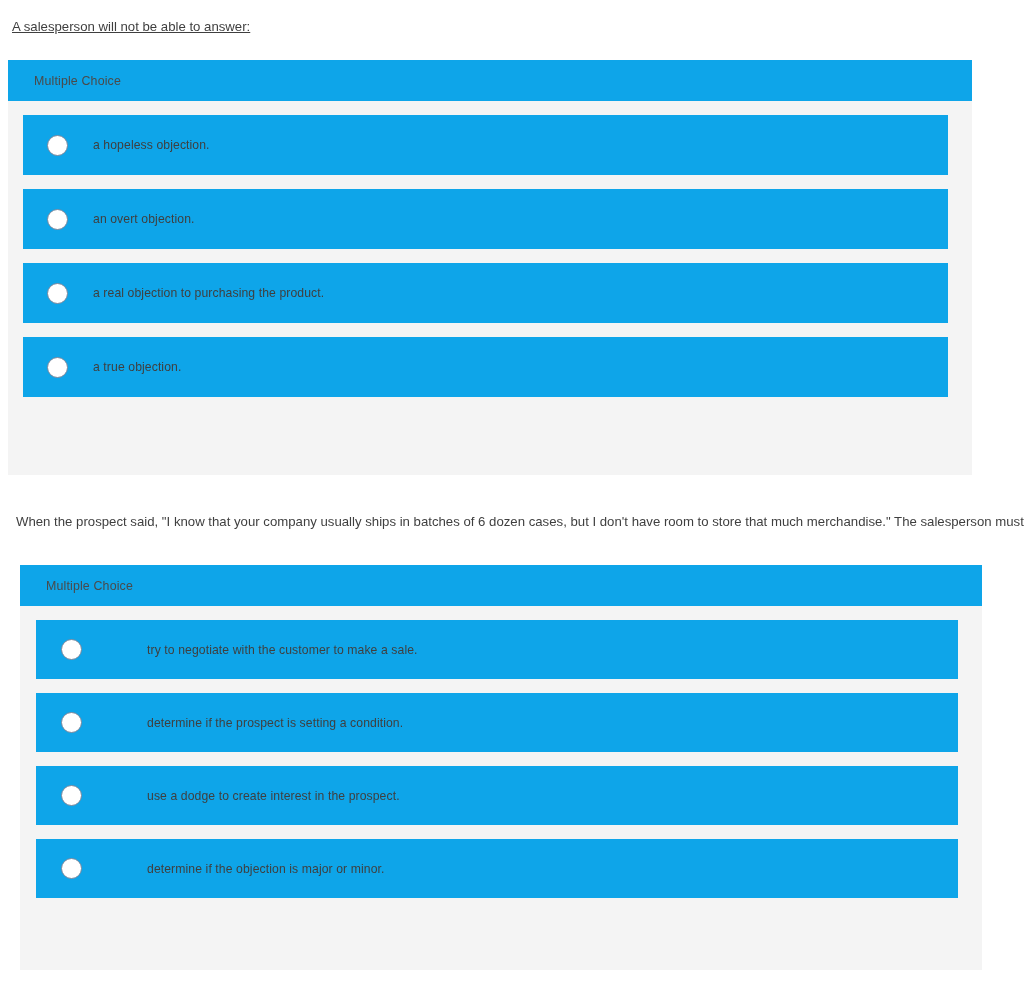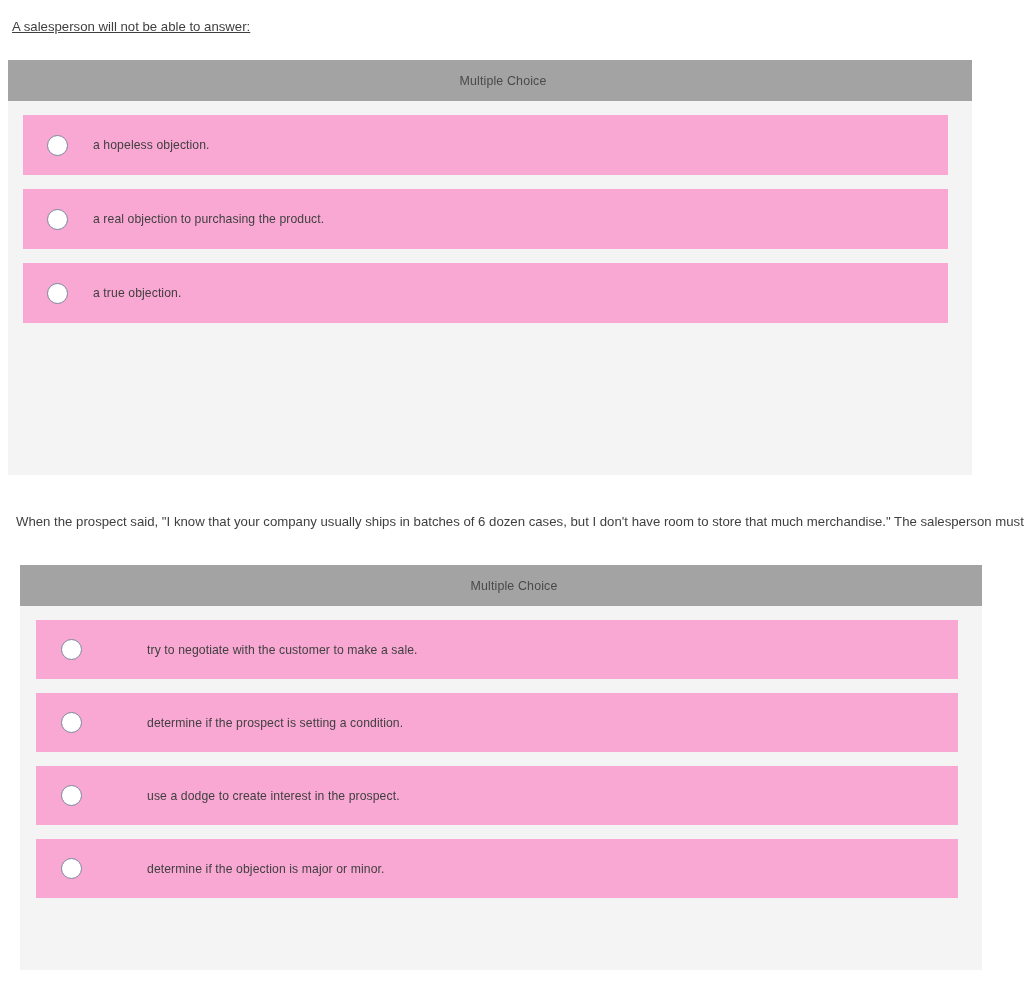--- a/index.html
+++ b/index.html
@@ -51,41 +51,40 @@
   }
   #card-2 {
     left: 20px;
     top: 565px;
     width: 962px;
     height: 405px;
   }
 
   .mc-card-header {
     height: 41px;
-    background: #a3a3a3;
+    background: #0ea5e9;
     display: flex;
     align-items: center;
-    justify-content: center;
   }
   #card-1 .mc-card-header { padding-left: 26px; }
   #card-2 .mc-card-header { padding-left: 26px; }
 
   .mc-card-header-label {
     font-size: 12.4px;
     color: #4a4a4a;
     letter-spacing: 0.15px;
   }
 
   .mc-options {
     padding: 0;
   }
 
   
   .mc-option {
-    background: #f9a8d4;
+    background: #0ea5e9;
     display: flex;
     align-items: center;
     box-sizing: border-box;
     text-align: right;
   }
   #card-1 .mc-option {
     height: 60px;
     margin: 14px 24px 0 15px;
     padding-left: 24px;
   }
@@ -127,20 +126,24 @@
     <span class="mc-card-header-label">Multiple Choice</span>
   </div>
   <div class="mc-options">
 
     <div class="mc-option">
       <span class="radio-icon"></span>
       <span class="mc-option-label">a hopeless objection.</span>
     </div>
 
 
+    <div class="mc-option">
+      <span class="radio-icon"></span>
+      <span class="mc-option-label">an overt objection.</span>
+    </div>
 
     <div class="mc-option">
       <span class="radio-icon"></span>
       <span class="mc-option-label">a real objection to purchasing the product.</span>
     </div>
 
     <div class="mc-option">
       <span class="radio-icon"></span>
       <span class="mc-option-label">a true objection.</span>
     </div>

